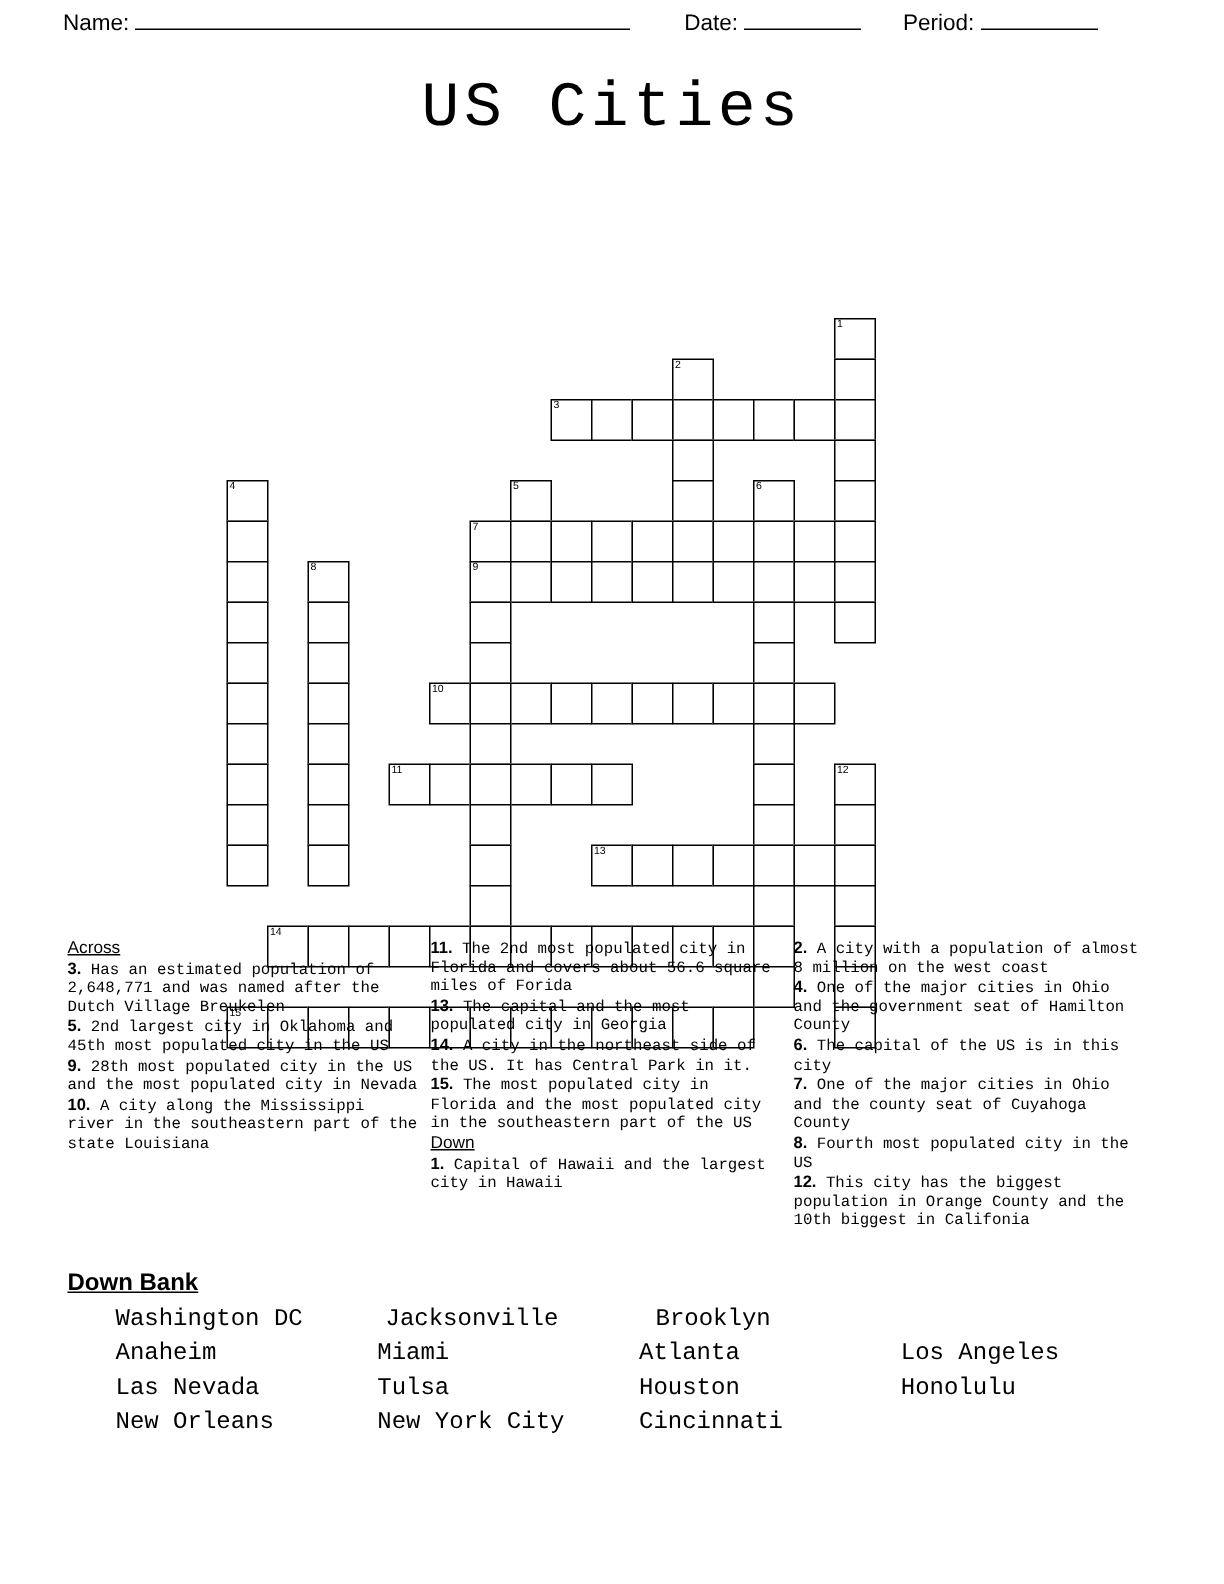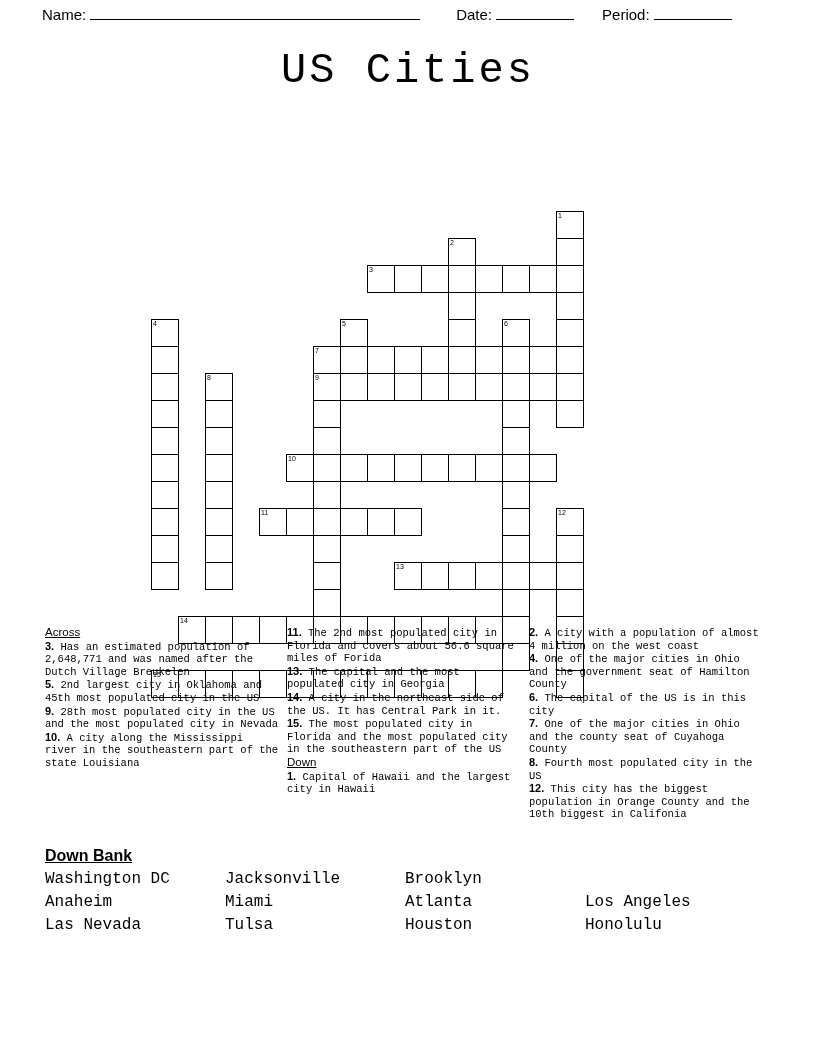--- a/index.html
+++ b/index.html
@@ -120,21 +120,21 @@
   }
   .wordbank {
     position: absolute;
     top: 868px;
     left: 45px;
     width: 730px;
     font-family: "Liberation Mono", monospace;
     font-size: 16px;
     line-height: 23px;
   }
-  .wb-row { display: flex; }
+  .wb-row { display: flex; margin-left: 32px; }
   .wb-cell { width: 180px; white-space: nowrap; }
 </style>
 </head>
 <body>
 
 <div class="page">
 
   <div class="header-line">
     <span class="hdr-field">
       <span class="hdr-label">Name:</span>
@@ -321,21 +321,21 @@
       </div>
     <div class="clue-col c2" id="clue-col-2">
         <div class="clue"><b>11.</b><span> The 2nd most populated city in Florida and covers about 56.6 square miles of Forida</span></div>
         <div class="clue"><b>13.</b><span> The capital and the most populated city in Georgia</span></div>
         <div class="clue"><b>14.</b><span> A city in the northeast side of the US. It has Central Park in it.</span></div>
         <div class="clue"><b>15.</b><span> The most populated city in Florida and the most populated city in the southeastern part of the US</span></div>
         <div class="section-head">Down</div>
         <div class="clue"><b>1.</b><span> Capital of Hawaii and the largest city in Hawaii</span></div>
       </div>
     <div class="clue-col c3" id="clue-col-3">
-        <div class="clue"><b>2.</b><span> A city with a population of almost 4 million on the west coast</span></div>
+        <div class="clue"><b>2.</b><span> A city with a population of almost 8 million on the west coast</span></div>
         <div class="clue"><b>4.</b><span> One of the major cities in Ohio and the government seat of Hamilton County</span></div>
         <div class="clue"><b>6.</b><span> The capital of the US is in this city</span></div>
         <div class="clue"><b>7.</b><span> One of the major cities in Ohio and the county seat of Cuyahoga County</span></div>
         <div class="clue"><b>8.</b><span> Fourth most populated city in the US</span></div>
         <div class="clue"><b>12.</b><span> This city has the biggest population in Orange County and the 10th biggest in Califonia</span></div>
       </div>
   </div>
 
   <div class="wordbank-head">Down Bank</div>
   <div class="wordbank" id="wordbank">
@@ -349,15 +349,21 @@
         <div class="wb-cell">Miami</div>
         <div class="wb-cell">Atlanta</div>
         <div class="wb-cell">Los Angeles</div>
       </div>
       <div class="wb-row">
         <div class="wb-cell">Las Nevada</div>
         <div class="wb-cell">Tulsa</div>
         <div class="wb-cell">Houston</div>
         <div class="wb-cell">Honolulu</div>
       </div>
+      <div class="wb-row">
+        <div class="wb-cell">New Orleans</div>
+        <div class="wb-cell">New York City</div>
+        <div class="wb-cell">Cincinnati</div>
+        <div class="wb-cell"></div>
+      </div>
     </div>
 
 </div>
 
 </body></html>

